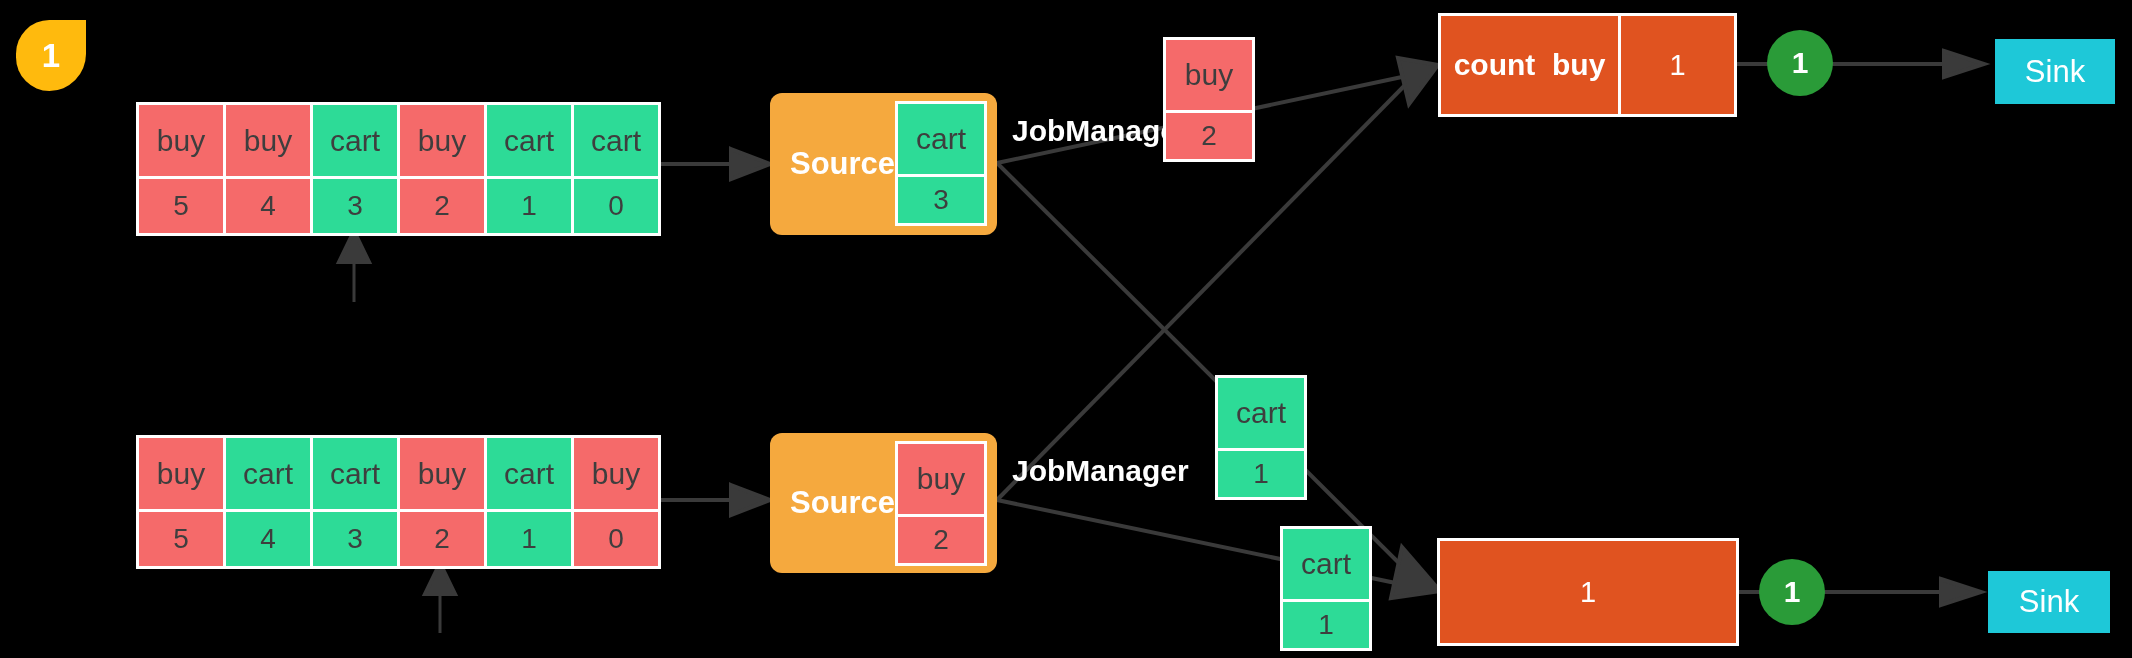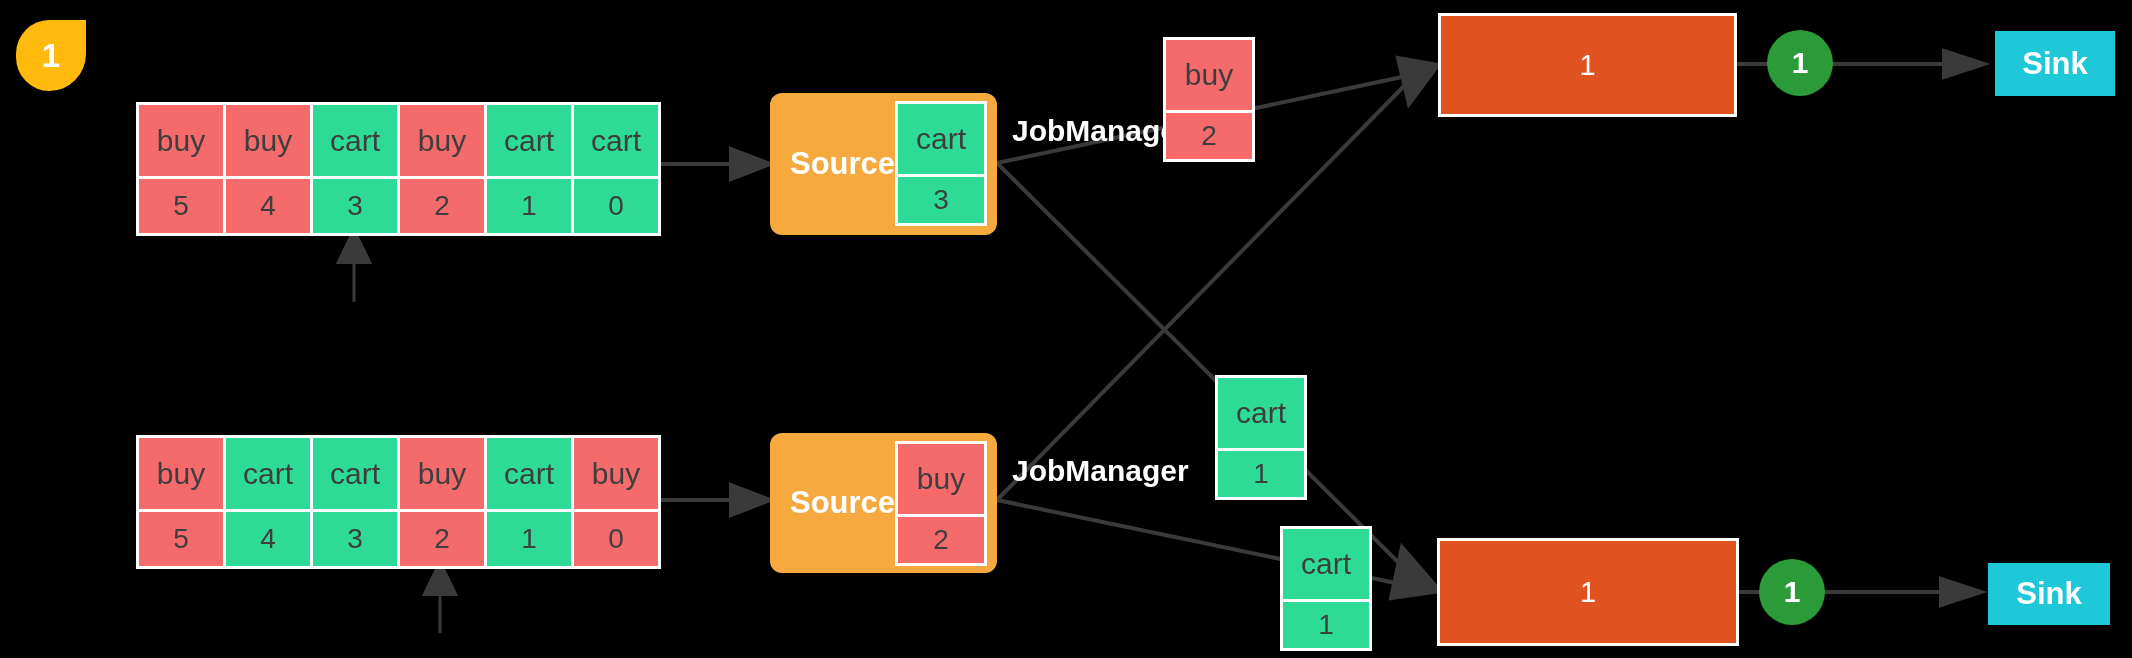--- a/index.html
+++ b/index.html
@@ -42,22 +42,22 @@
   .op-title{width:177px;border-right:3px solid #fff;display:flex;align-items:center;
             justify-content:center;color:#fff;font-weight:bold;font-size:30px;white-space:pre;}
   .op-val{flex:1;display:flex;align-items:center;justify-content:center;color:#fff;font-size:29px;}
 
   
   .outbadge{position:absolute;width:66px;height:66px;border-radius:50%;background:#2A9B38;
             color:#fff;font-weight:bold;font-size:30px;display:flex;align-items:center;
             justify-content:center;z-index:2;}
 
   
-  .sink{position:absolute;background:#1EC8D8;color:#fff;font-weight:700;font-size:31px;
-        display:flex;align-items:center;justify-content:center;z-index:2;}
+  .sink{position:absolute;background:#1EC8D8;color:#fff;font-weight:400;font-size:31px;
+        display:flex;align-items:center;justify-content:center;z-index:2;margin-top:8px;}
 
   .jm-label{position:absolute;color:#fff;font-weight:bold;font-size:30px;z-index:2;white-space:nowrap;}
   .watermark{position:absolute;color:#B3B3B3;font-size:20px;z-index:2;white-space:nowrap;}
 </style>
 </head>
 <body>
 
 <div class="canvas">
 
   <svg class="wires" width="2132" height="658" viewBox="0 0 2132 658">
@@ -184,20 +184,21 @@
   <div class="record type-cart" style="left:1215px;top:375px;">
     <div class="rlab">cart</div>
     <div class="rval">1</div>
   </div>
   <div class="record type-cart" style="left:1280px;top:526px;">
     <div class="rlab">cart</div>
     <div class="rval">1</div>
   </div>
 
   <div class="operator" style="left:1438px;top:13px;width:293px;height:98px;">
+    <div class="op-title">count  buy</div>
     <div class="op-val">1</div>
   </div>
   <div class="operator" style="left:1437px;top:538px;width:296px;height:102px;">
     <div class="op-val">1</div>
   </div>
 
   <div class="outbadge" style="left:1767px;top:30px;">1</div>
   <div class="outbadge" style="left:1759px;top:559px;">1</div>
 
   <div class="sink" style="left:1995px;top:31px;width:120px;height:65px;">Sink</div>

